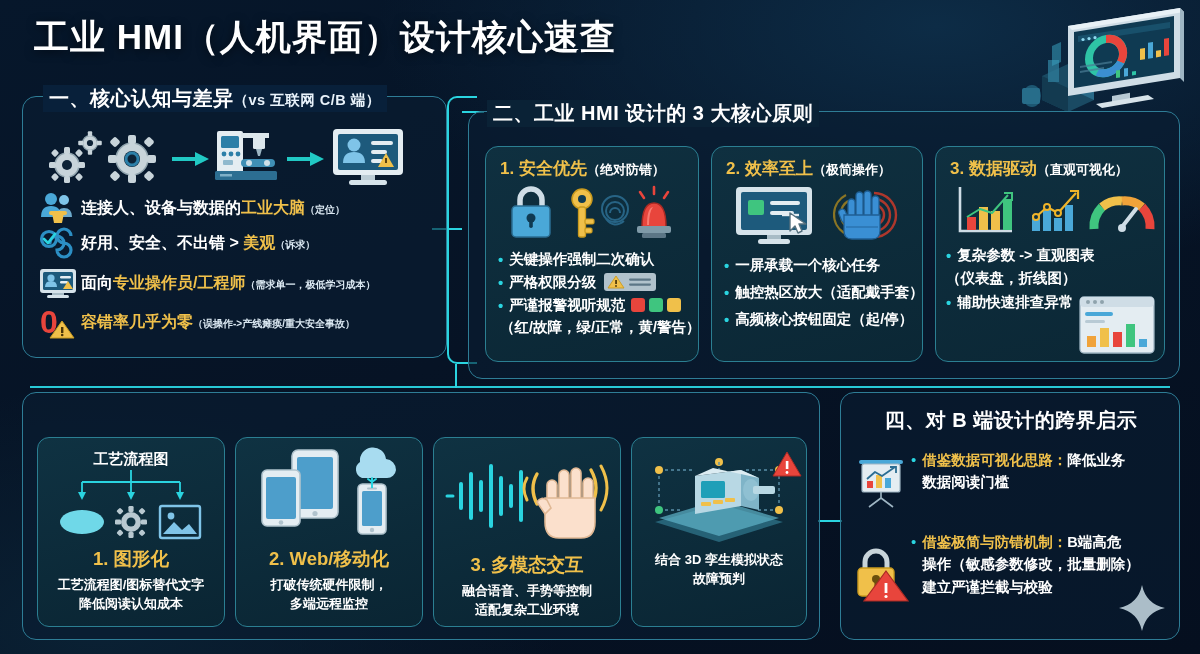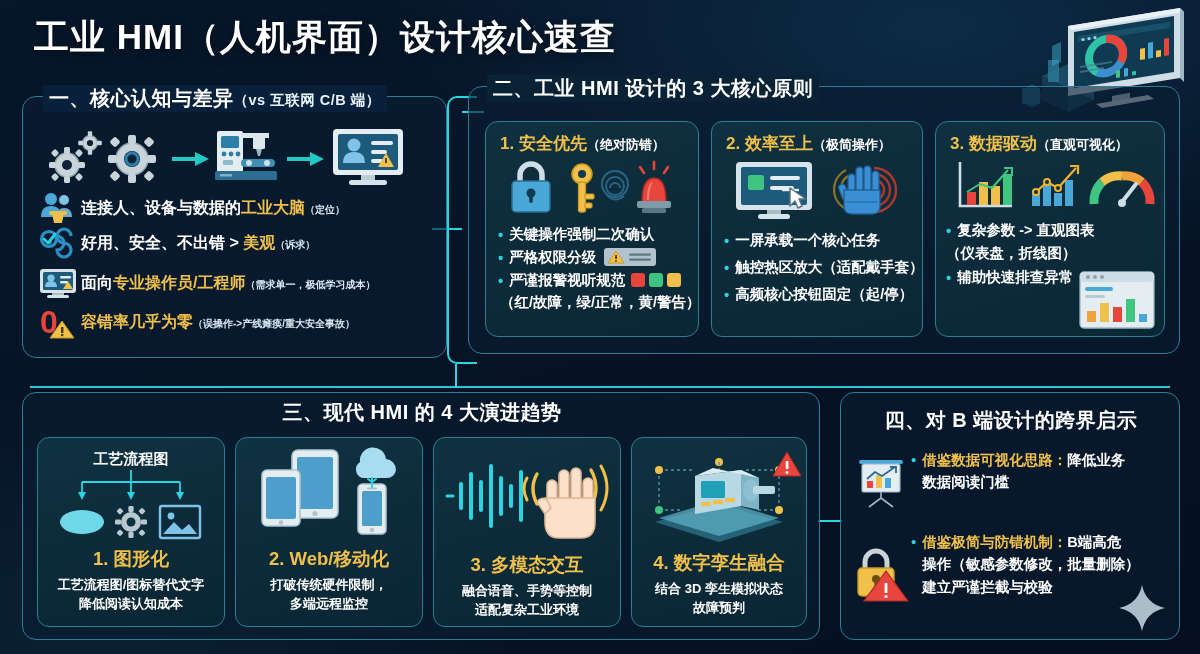--- a/index.html
+++ b/index.html
@@ -304,21 +304,21 @@
           <text x="4" y="28" font-family="Liberation Sans, sans-serif" font-size="32" font-weight="bold" fill="#e8453c">0</text>
           <path d="M26 16 L38 33 L14 33 Z" fill="#f0c04a" stroke="#c99a1e" stroke-width="1"></path>
           <rect x="25" y="22" width="2.4" height="6" fill="#4a3508"></rect>
           <circle cx="26.2" cy="30" r="1.3" fill="#4a3508"></circle>
         </svg>
       </span>
       <span class="tx"><span class="hl">容错率几乎为零</span><span class="paren">（误操作-&gt;产线瘫痪/重大安全事故）</span></span>
     </div>
   </div>
 
-  <div class="section" style="left:468px;top:86px;width:712px;height:268px;">
+  <div class="section" style="left:468px;top:111px;width:712px;height:268px;">
     <div class="sec-title" style="left:18px;top:-12px;background:#0a2236;padding:0 6px;">二、工业 HMI 设计的 3 大核心原则</div>
 
     <div class="card" style="left:16px;top:34px;width:214px;height:216px;">
       <div class="card-title" style="left:14px;top:10px;">
         <span>1.</span>
         <span>安全优先</span><span class="paren">（绝对防错）</span>
       </div>
       <div style="position:absolute;left:20px;top:38px;">
         <svg width="180" height="56" viewBox="0 0 180 56">
 
@@ -377,21 +377,21 @@
           <span style="margin-left:6px;display:flex;gap:4px;align-items:center;padding-top:3px;">
             <span style="width:14px;height:14px;border-radius:3px;background:#e8453c;display:block;"></span>
             <span style="width:14px;height:14px;border-radius:3px;background:#3fc57f;display:block;"></span>
             <span style="width:14px;height:14px;border-radius:3px;background:#f0c04a;display:block;"></span>
           </span>
         </div>
         <div class="cont" style="margin-left:2px;">（红/故障，绿/正常，黄/警告）</div>
       </div>
     </div>
 
-    <div class="card" style="left:242px;top:34px;width:212px;height:216px;border-radius:11px;">
+    <div class="card" style="left:242px;top:34px;width:212px;height:216px;">
       <div class="card-title" style="left:14px;top:10px;">
         <span>2.</span>
         <span>效率至上</span><span class="paren">（极简操作）</span>
       </div>
       <div style="position:absolute;left:22px;top:38px;">
         <svg width="176" height="60" viewBox="0 0 176 60">
 
           <g>
             <rect x="2" y="2" width="76" height="48" rx="4" fill="#d6e3ea"></rect>
             <rect x="7" y="7" width="66" height="38" rx="2" fill="#1d5a7c"></rect>
@@ -504,21 +504,20 @@
           <rect x="22" y="33" width="9" height="19" fill="#f0c04a"></rect>
           <rect x="35" y="37" width="9" height="15" fill="#e8453c"></rect>
           <rect x="48" y="29" width="9" height="23" fill="#3fc57f"></rect>
           <rect x="61" y="44" width="8" height="8" fill="#4aa8d8"></rect>
         </svg>
       </div>
     </div>
   </div>
 
   <div class="section" style="left:22px;top:392px;width:798px;height:248px;">
-    <div class="sec-title" style="left:0;top:6px;width:798px;text-align:center;">三、现代 HMI 的 4 大演进趋势</div>
 
     <div class="tcard" style="left:14px;top:44px;width:188px;height:190px;">
       <div style="margin-top:8px;">
         <svg width="170" height="96" viewBox="0 0 170 96">
           <text x="85" y="18" text-anchor="middle" font-family="Liberation Sans, sans-serif" font-size="15" font-weight="bold" fill="#ffffff">工艺流程图</text>
           <path d="M85 24 L85 36 M36 36 L134 36 M36 36 L36 48 M85 36 L85 48 M134 36 L134 48" fill="none" stroke="#2ad4e0" stroke-width="1.8"></path>
           <path d="M32 46 L40 46 L36 54 Z" fill="#2ad4e0"></path>
           <path d="M81 46 L89 46 L85 54 Z" fill="#2ad4e0"></path>
           <path d="M130 46 L138 46 L134 54 Z" fill="#2ad4e0"></path>
           <ellipse cx="36" cy="76" rx="22" ry="12" fill="#6fd8e8"></ellipse>
@@ -640,24 +639,20 @@
           <rect x="76" y="52" width="10" height="4" rx="1" fill="#f0c04a"></rect>
           <rect x="88" y="50" width="10" height="4" rx="1" fill="#f0c04a"></rect>
           <ellipse cx="114" cy="42" rx="8" ry="11" fill="#8fc0d2"></ellipse>
           <rect x="116" y="38" width="22" height="8" rx="2" fill="#b8d8e4"></rect>
 
           <path d="M150 4 L164 28 L136 28 Z" fill="#e8453c" stroke="#a82a24" stroke-width="1"></path>
           <rect x="148.8" y="13" width="2.6" height="8" fill="#ffffff"></rect>
           <circle cx="150" cy="24.5" r="1.4" fill="#ffffff"></circle>
         </svg>
       </div>
-      <div class="tnum" style="margin-top:4px;">
-        <span>4.</span>
-        <span>数字孪生融合</span>
-      </div>
       <div class="tdesc" style="margin-top:5px;">
         <div>结合 3D 孪生模拟状态</div>
         <div>故障预判</div>
       </div>
     </div>
   </div>
 
   <div class="section" style="left:840px;top:392px;width:340px;height:248px;">
     <div class="sec-title" style="left:0;top:14px;width:340px;text-align:center;">四、对 B 端设计的跨界启示</div>
 

